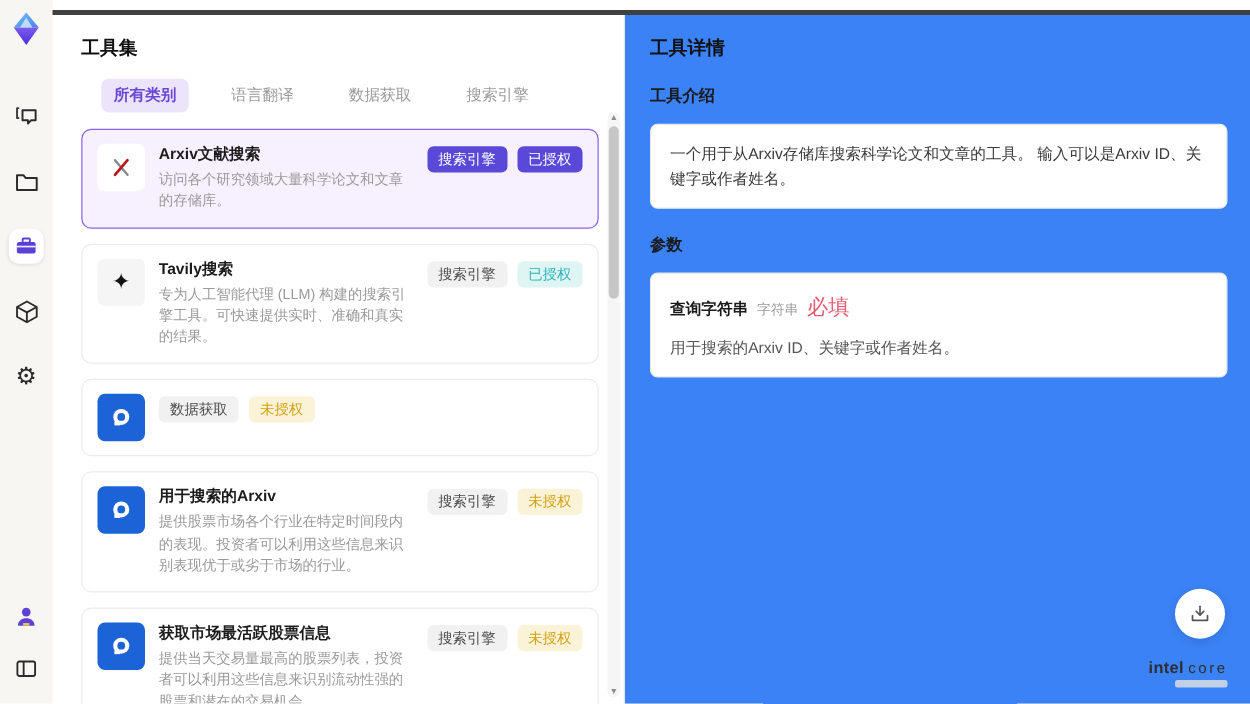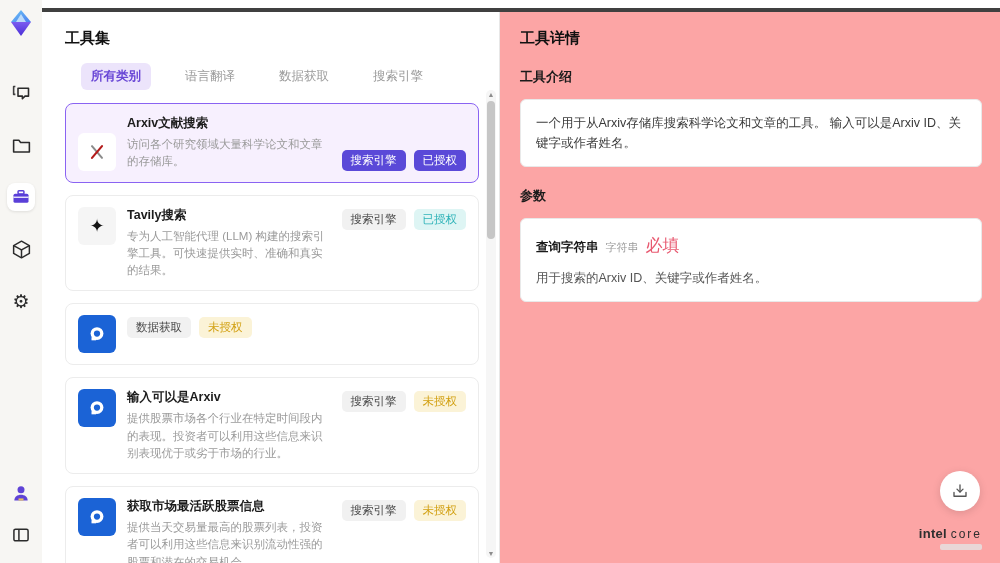--- a/index.html
+++ b/index.html
@@ -44,21 +44,21 @@
     white-space:nowrap;
     margin-left:16px;
   }
   .tab.active { background:#ece4fb; color:#6a48d6; font-weight:bold; }
   .tool-list { width:414px; }
   .tool-card {
     display:flex; gap:11px; align-items:flex-start;
     background:#fff; border:1px solid #ececec; border-radius:8px;
     padding:11px 12px; margin-bottom:12px; cursor:pointer;
   }
-  .tool-card.selected { border:1.5px solid #8a63f2; background:#f7f0fe;align-items:flex-end; }
+  .tool-card.selected { border:1.5px solid #8a63f2; background:#f7f0fe; }
   .tool-ico {
     width:38px; height:38px; border-radius:6px; flex-shrink:0;
     display:flex; align-items:center; justify-content:center;
   }
   .ico-light { background:#f5f5f5; }
   .ico-white { background:#ffffff; }
   .ico-blue  { background:#1b63d6; }
   .sparkle-glyph { font-size:18px; color:#141414; font-family:"DejaVu Sans",sans-serif; }
   .tool-body { flex:1; min-width:0; }
   .tool-name { font-size:12.5px; font-weight:bold; color:#1c1c1c; margin-bottom:4px; }
@@ -74,21 +74,21 @@
   .scrollbar {
     position:absolute; right:3px; top:78px; bottom:5px; width:10px;
     background:#f6f6f6; border-radius:5px;
     display:flex; flex-direction:column; align-items:center;
   }
   .sb-arrow { font-size:7px; color:#8d8d8d; line-height:9px; height:9px; }
   .sb-thumb { width:8px; height:138px; background:#c6c6c6; border-radius:4px; margin-top:2px; }
   .sb-fill { flex:1; }
 
   
-  .detail-col { flex:1; background:#fca5a5; padding:17px 18px 0 20px; position:relative; }
+  .detail-col { flex:1; background:#3b82f6; padding:17px 18px 0 20px; position:relative; }
   .detail-title { font-size:15px; font-weight:bold; color:#111; margin-bottom:20px; }
   .section-h { font-size:13px; font-weight:bold; color:#1a1a1a; margin-bottom:13px;margin-top:12px; }
   .info-box {
     background:#fff; border:1px solid #e9e9e9; border-radius:6px;
     padding:13px 15px; font-size:12.5px; color:#3a3a3a; line-height:1.6;
     margin-bottom:20px;
   }
   .param-head { display:flex; align-items:baseline; gap:7px; margin-bottom:9px; }
   .param-name { font-size:12.5px; font-weight:bold; color:#1a1a1a; }
   .param-type { font-size:11px; color:#9a9a9a; }
@@ -240,21 +240,21 @@
 
       <div class="tool-card">
         <div class="tool-ico ico-blue">
           <svg width="22" height="22" viewBox="0 0 24 24">
             <circle cx="12" cy="11.5" r="7" fill="#ffffff"></circle>
             <circle cx="12" cy="11.5" r="3.4" fill="#1b63d6"></circle>
             <rect x="6" y="15.5" width="5" height="3.4" fill="#ffffff"></rect>
           </svg>
         </div>
         <div class="tool-body">
-          <div class="tool-name">输入可以是Arxiv</div>
+          <div class="tool-name">用于搜索的Arxiv</div>
           <div class="tool-desc">提供股票市场各个行业在特定时间段内的表现。投资者可以利用这些信息来识别表现优于或劣于市场的行业。</div>
         </div>
         <div class="tool-tags">
           <span class="tag tag-cat">搜索引擎</span>
           <span class="tag tag-no">未授权</span>
         </div>
       </div>
 
       <div class="tool-card">
         <div class="tool-ico ico-blue">

